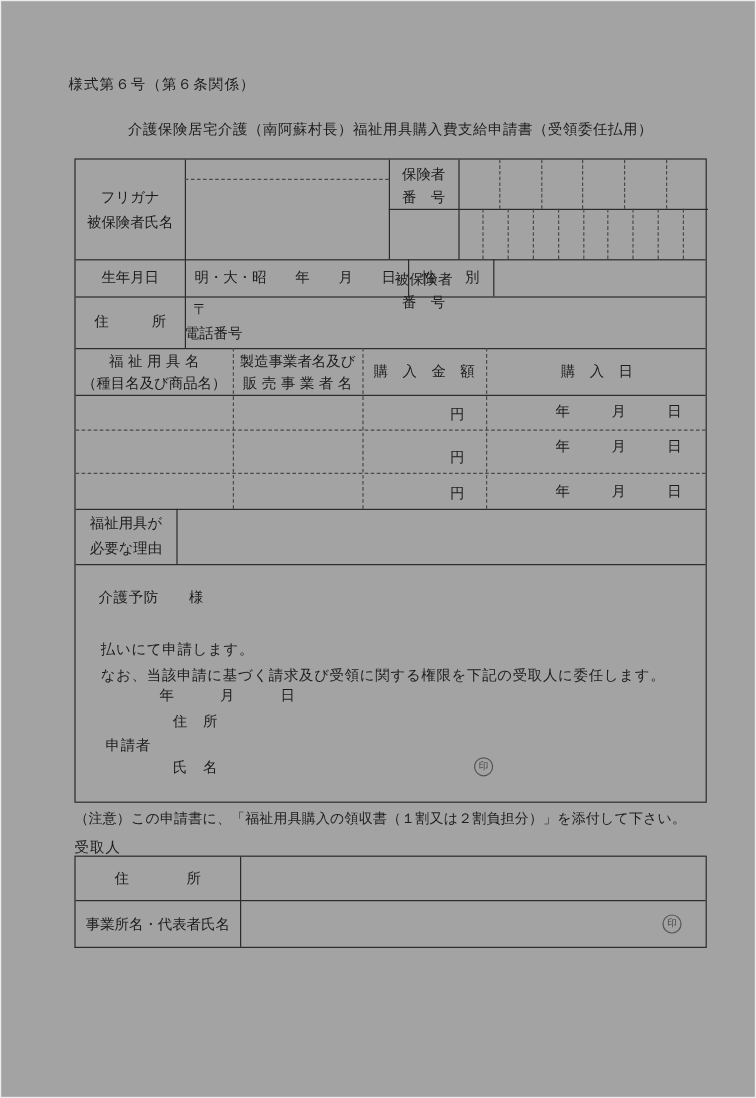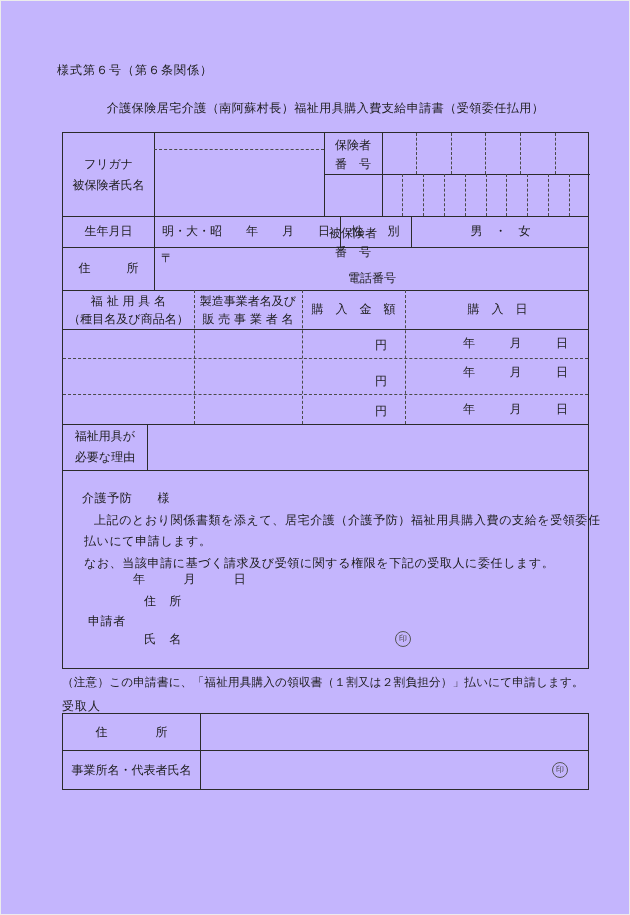--- a/index.html
+++ b/index.html
@@ -1,17 +1,17 @@
 <!DOCTYPE html>
 <html><head>
 <meta charset="utf-8">
 <style>
   html,body{margin:0;padding:0;background:#fff;}
   .page{
-    position:relative;width:630px;height:915px;background:#c4b5fd;
+    position:relative;width:630px;height:915px;background:#a3a3a3;
     font-family:"DejaVu Serif","Liberation Serif",serif;
     color:#1c1c1c;font-size:12px;overflow:hidden;
     border:1px solid #ececec;box-sizing:border-box;
   }
   .abs{position:absolute;box-sizing:border-box;}
   .form-code{left:56px;top:61px;letter-spacing:1px;}
   .form-title{left:61px;top:99px;width:527px;text-align:center;letter-spacing:0.5px;}
 
   
   .main-table{left:61px;top:131px;width:527px;height:537px;border:1px solid #2b2b2b;}
@@ -115,30 +115,27 @@
 
     <div class="cell" style="left:0;top:83px;width:91px;height:31px;">
       <span class="ln">生年月日</span>
     </div>
     <div class="cell" style="left:91px;top:83px;width:186px;height:31px;align-items:flex-start;padding-left:8px;">
       <span class="ln">明・大・昭　　年　　月　　日</span>
     </div>
     <div class="cell" style="left:277px;top:83px;width:71px;height:31px;">
       <span class="ln">性　　別</span>
     </div>
-    <div class="cell" style="left:348px;top:83px;width:179px;height:31px;">
-      <span class="ln">男　・　女</span>
-    </div>
 
     <div class="cell" style="left:0;top:114px;width:91px;height:43px;">
       <span class="ln">住　　　所</span>
     </div>
     <div class="cell" style="left:91px;top:114px;width:436px;height:43px;">
       <span class="ln" style="position:absolute;left:7px;top:1px;">〒</span>
-      <span class="ln" style="position:absolute;left:0;width:100%;text-align:center;top:21px;">電話番号</span>
+      <span class="ln" style="position:absolute;left:0;width:100%;text-align:left;top:21px;">電話番号</span>
     </div>
 
     <div class="cell" style="left:0;top:157px;width:131px;height:39px;line-height:18px;">
       <span class="ln">福 祉 用 具 名</span>
       <span class="ln">（種目名及び商品名）</span>
     </div>
     <div class="cell" style="left:131px;top:157px;width:108px;height:39px;line-height:18px;">
       <span class="ln">製造事業者名及び</span>
       <span class="ln">販 売 事 業 者 名</span>
     </div>
@@ -177,32 +174,31 @@
     </div>
 
     <div class="cell" style="left:0;top:291px;width:84px;height:46px;">
       <span class="ln">福祉用具が</span>
       <span class="ln">必要な理由</span>
     </div>
     <div class="cell" style="left:84px;top:291px;width:443px;height:46px;"></div>
 
     <div class="decl">
       <div class="t" style="left:19px;top:20px;">介護予防　　様</div>
-      <div class="t" style="left:31px;top:42px;">上記のとおり関係書類を添えて、居宅介護（介護予防）福祉用具購入費の支給を受領委任</div>
       <div class="t" style="left:21px;top:63px;">払いにて申請します。</div>
       <div class="t" style="left:21px;top:85px;">なお、当該申請に基づく請求及び受領に関する権限を下記の受取人に委任します。</div>
       <div class="t" style="left:70px;top:101px;">年　　　月　　　日</div>
       <div class="t" style="left:81px;top:123px;">住　所</div>
       <div class="t" style="left:25px;top:143px;text-align:right;">申請者</div>
       <div class="t" style="left:81px;top:161px;">氏　名</div>
       <span class="seal" style="position:absolute;left:332px;top:161px;">印</span>
     </div>
   </div>
 
-  <div class="abs note-line">（注意）この申請書に、「福祉用具購入の領収書（１割又は２割負担分）」払いにて申請します。</div>
+  <div class="abs note-line">（注意）この申請書に、「福祉用具購入の領収書（１割又は２割負担分）」を添付して下さい。</div>
   <div class="abs payee-caption">受取人</div>
 
   <div class="abs payee-table">
     <div class="vl"></div>
     <div class="hl"></div>
     <div class="cell" style="left:0;top:0;width:137px;height:36px;">
       <span class="ln">住　　　　所</span>
     </div>
     <div class="cell" style="left:137px;top:0;width:390px;height:36px;"></div>
     <div class="cell" style="left:0;top:36px;width:137px;height:41px;">

